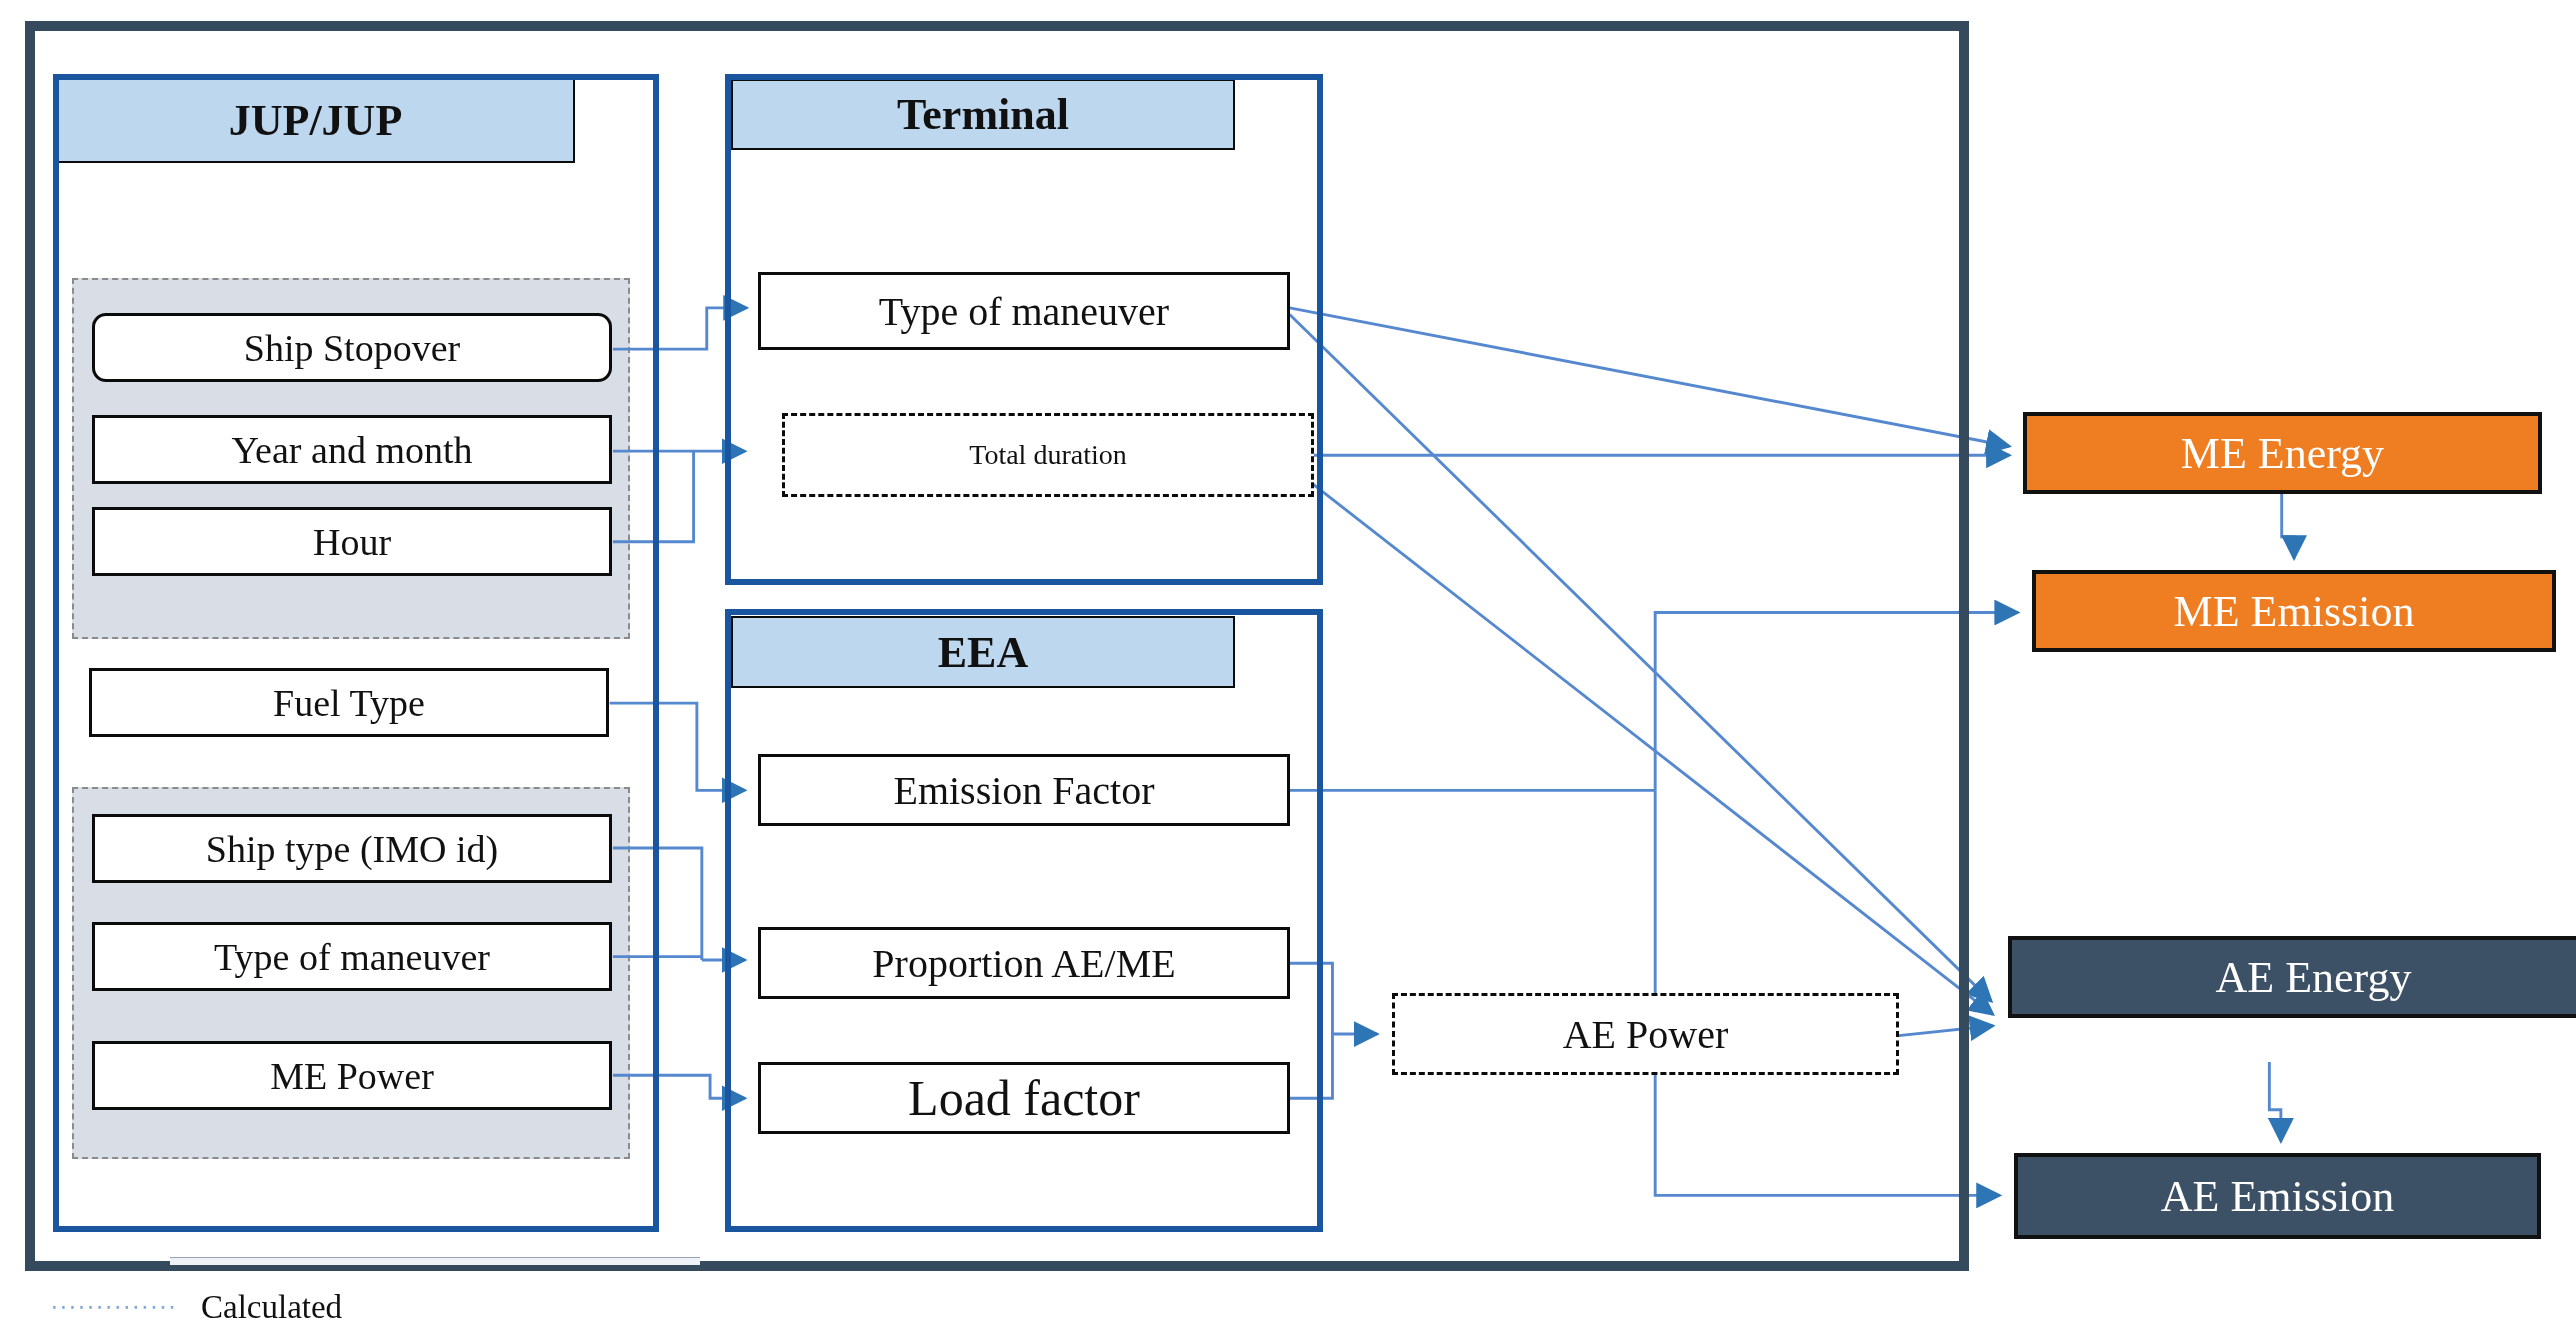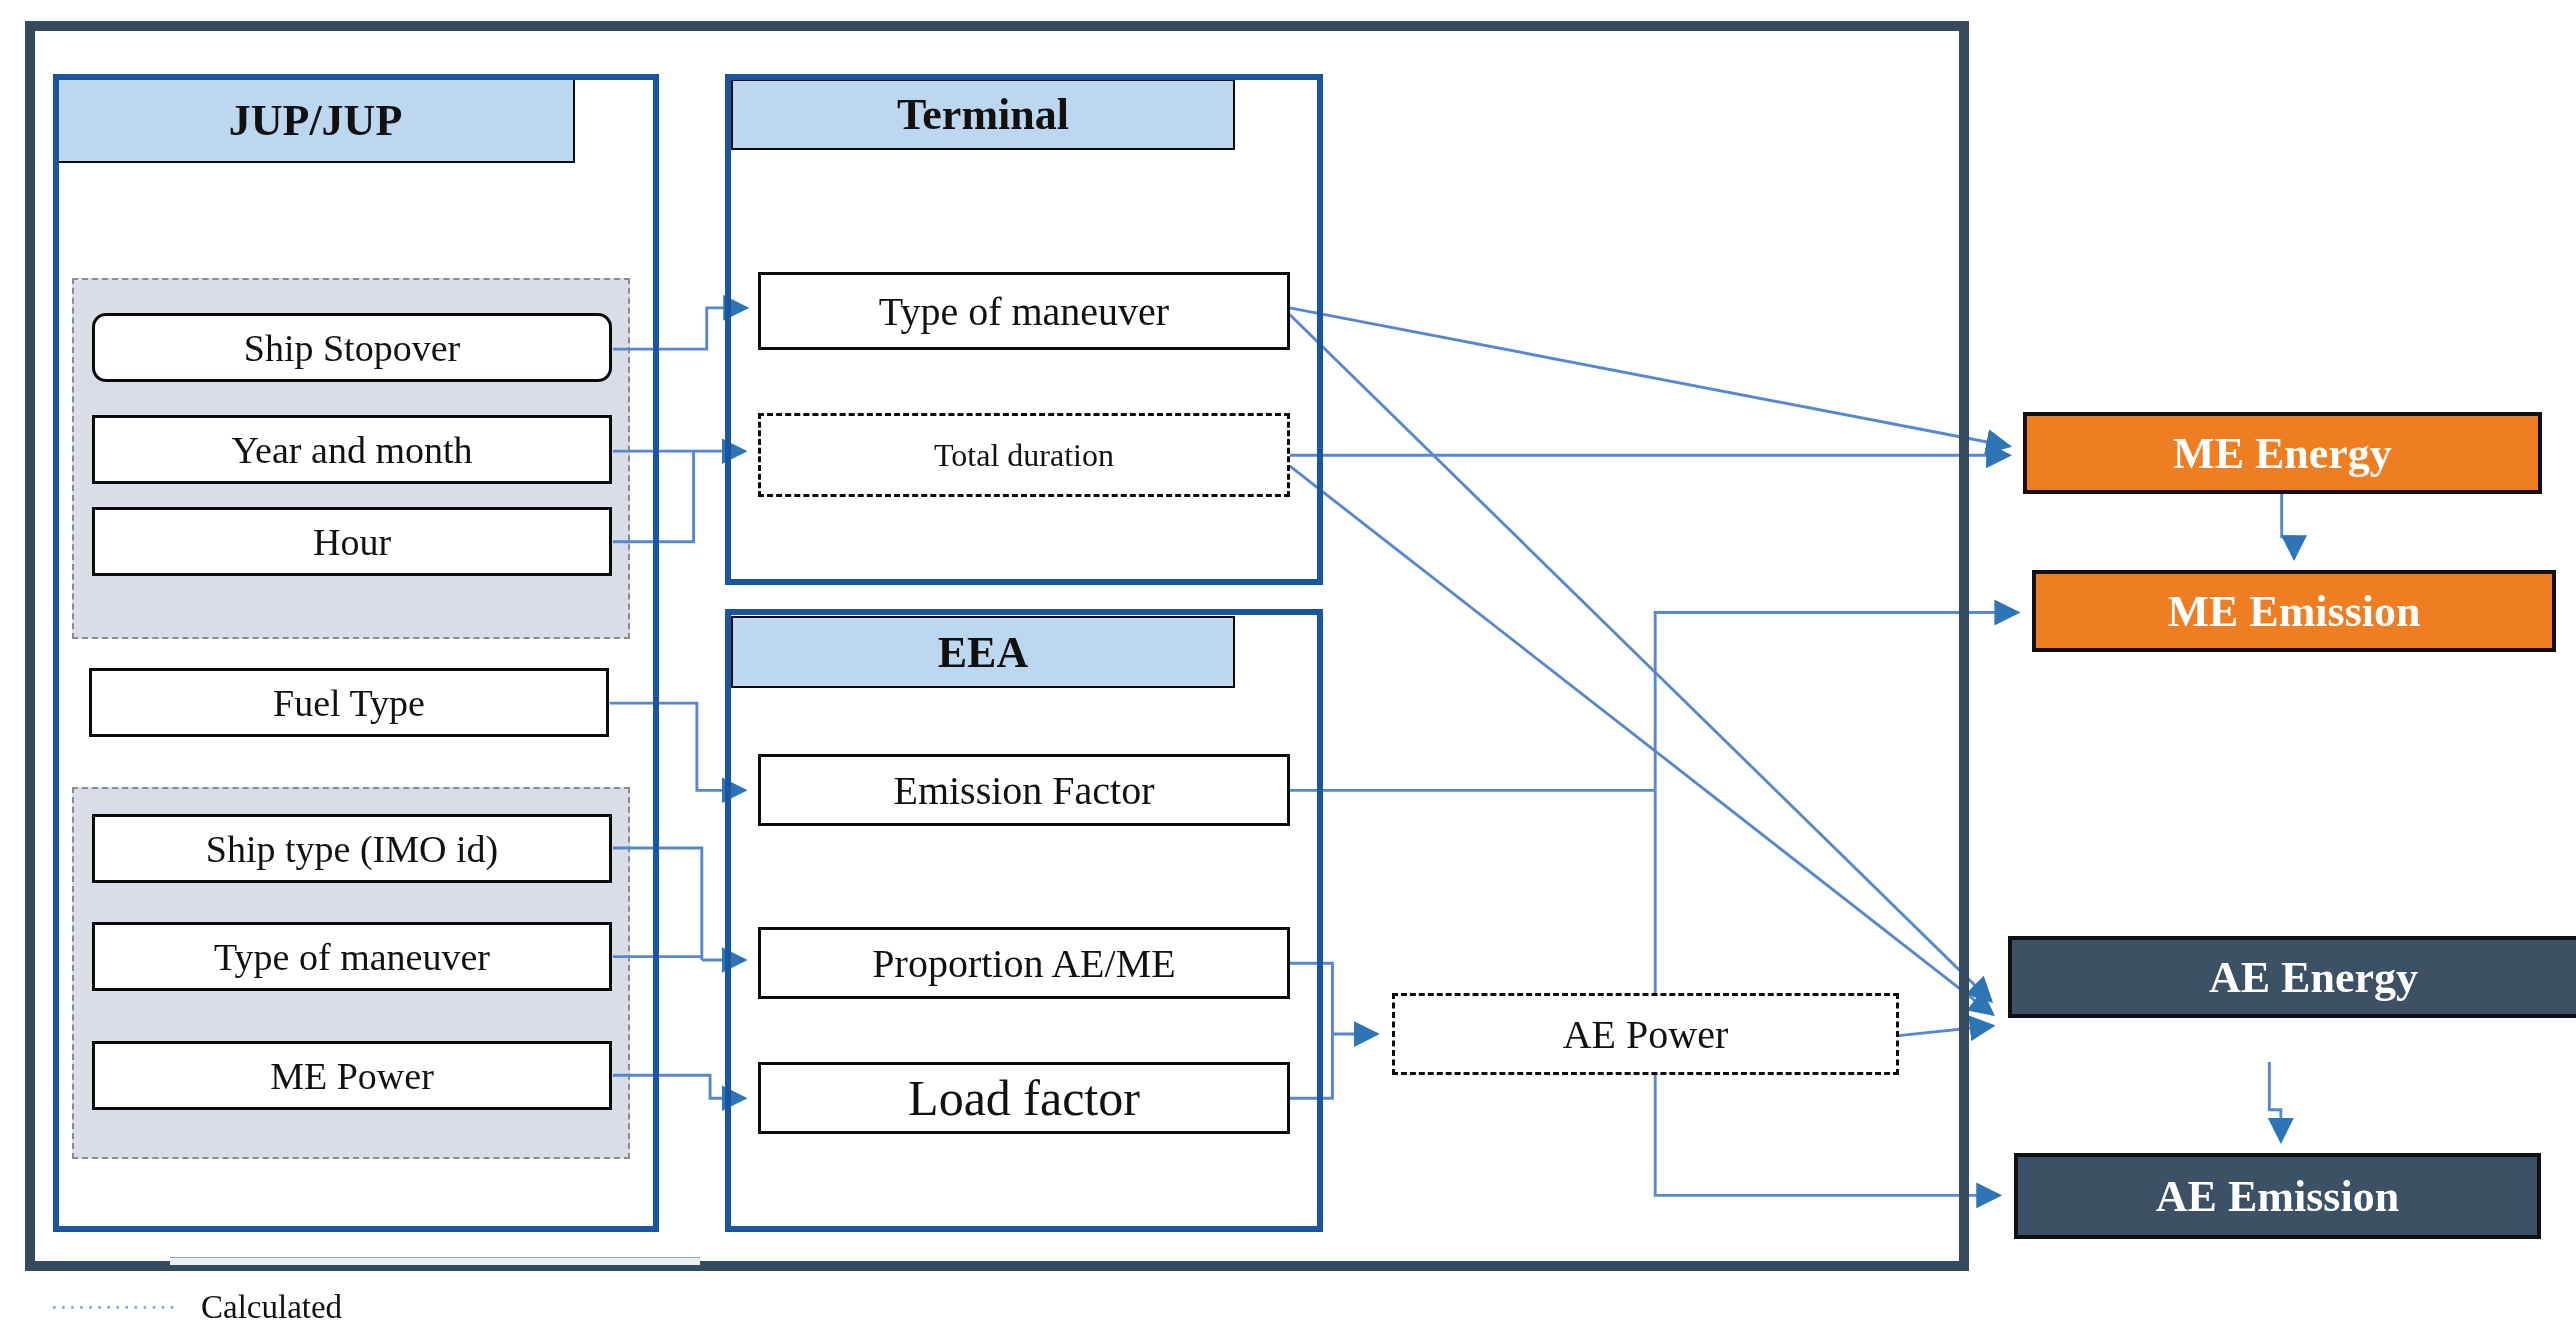--- a/index.html
+++ b/index.html
@@ -18,21 +18,21 @@
   .abs{position:absolute;box-sizing:border-box;}
   .frame{border:10px solid var(--frame);z-index:3;pointer-events:none;background:transparent;}
   .container{border:6.6px solid var(--cblue);z-index:3;pointer-events:none;background:transparent;}
   .hdr{background:var(--hdr);border:2.5px solid #0b0b0b;z-index:2;
        display:flex;align-items:center;justify-content:center;
        font-weight:bold;font-size:44px;}
   .group{background:var(--grp);border:2.5px dashed #8b8b8b;z-index:0;}
   .node{background:#fff;border:3.3px solid #0b0b0b;z-index:2;
         display:flex;align-items:center;justify-content:center;font-size:38px;}
   .node.dashed{border-style:dashed;}
-  .out{border:4.1px solid #111;z-index:2;color:#fff;font-weight:bold;font-size:44px;
+  .out{border:4.1px solid #111;z-index:2;color:#fff;font-weight:normal;font-size:44px;
        display:flex;align-items:center;justify-content:center;}
   .out.me{background:var(--me);}
   .out.ae{background:var(--ae);}
   #wires{position:absolute;left:0;top:0;z-index:1;}
   .legend-text{z-index:4;font-size:33px;display:flex;align-items:center;}
   .legend-strip{background:#eef1f5;border-top:1.6px solid #97a4b4;z-index:4;}
 </style>
 </head>
 <body>
 
@@ -101,21 +101,21 @@
   <span>ME Power</span>
 </div>
 
 <div class="abs container" style="left:725px;top:74px;width:598px;height:511px;"></div>
 <div class="abs hdr" style="left:731px;top:79px;width:504px;height:71px;">
   <span>Terminal</span>
 </div>
 <div class="abs node" style="left:758px;top:272px;width:532px;height:78px;font-size:40px;">
   <span>Type of maneuver</span>
 </div>
-<div class="abs node dashed" style="left:758px;top:413px;width:532px;height:84px;font-size:32px;">
+<div class="abs node dashed" style="left:782px;top:413px;width:532px;height:84px;font-size:28px;">
   <span>Total duration</span>
 </div>
 
 <div class="abs container" style="left:725px;top:609px;width:598px;height:623px;"></div>
 <div class="abs hdr" style="left:731px;top:616px;width:504px;height:72px;">
   <span>EEA</span>
 </div>
 <div class="abs node" style="left:758px;top:754px;width:532px;height:72px;font-size:40px;">
   <span>Emission Factor</span>
 </div>

